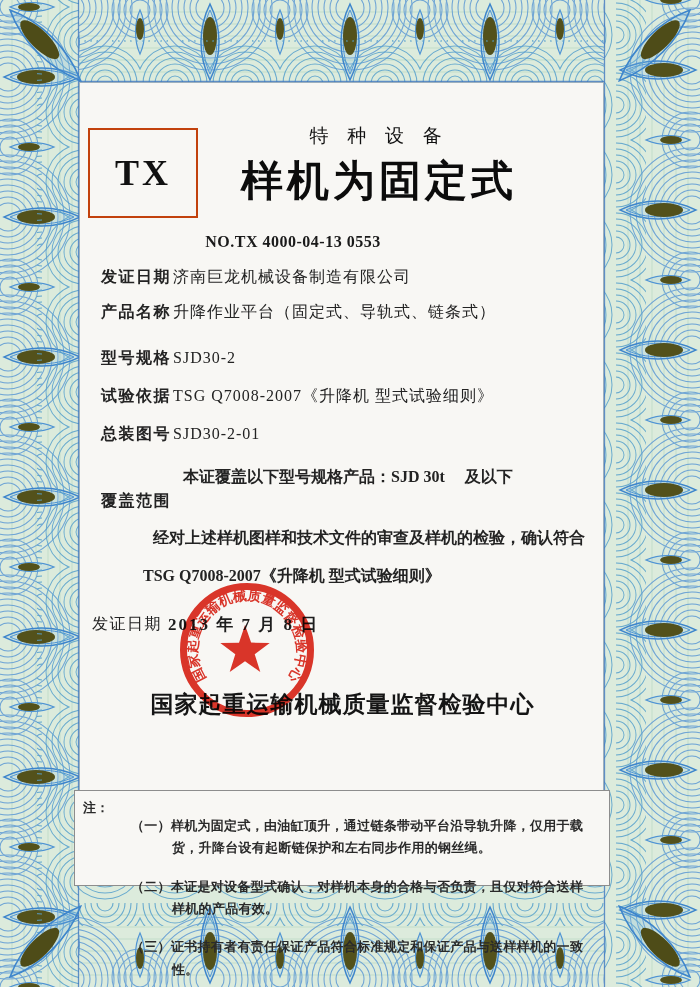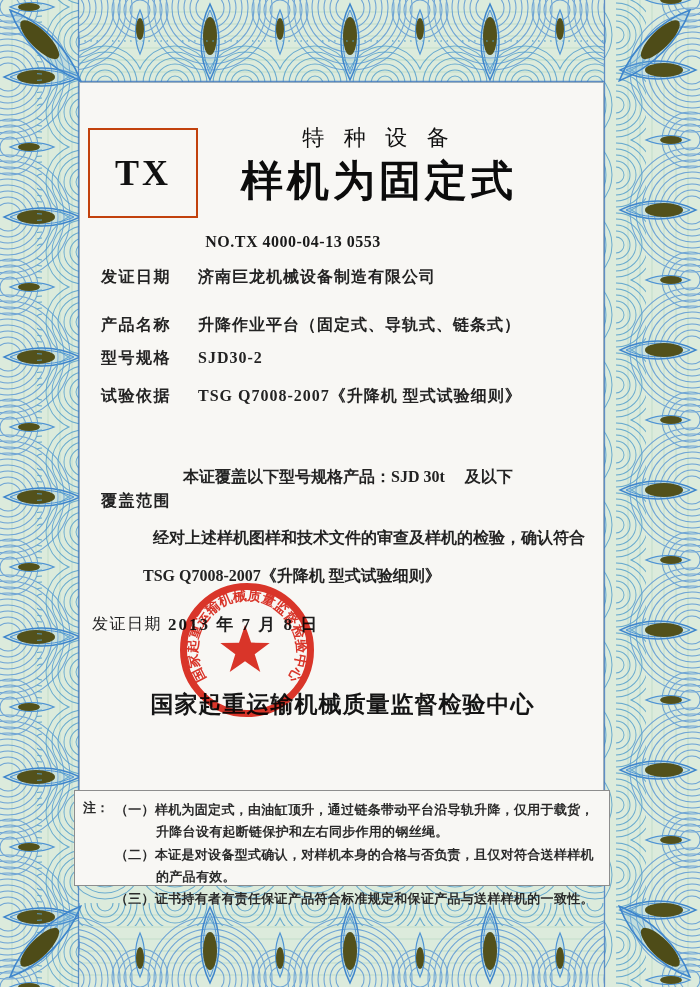--- a/index.html
+++ b/index.html
@@ -6,43 +6,43 @@
   body{width:700px;height:987px;overflow:hidden;background:#eef2ea;
        font-family:"Liberation Serif","DejaVu Serif",serif;}
   .page{position:relative;width:700px;height:987px;}
   .border-svg{position:absolute;left:0;top:0;z-index:0;}
   .content{position:absolute;left:79px;top:82px;width:525px;height:803px;
            background:#f8f7f4;border:1px solid #9db0bd;z-index:1;box-sizing:border-box;}
   .tx-box{position:absolute;left:8px;top:45px;width:106px;height:86px;
           border:2px solid #c2410c;display:flex;align-items:center;justify-content:center;}
   .tx-box span{font-size:36px;font-weight:bold;letter-spacing:3px;color:#111;}
   .title-block{position:absolute;left:95px;top:0;width:408px;text-align:center;}
-  .title-small{position:absolute;left:0;top:40px;width:100%;font-size:22px;color:#111;
+  .title-small{position:absolute;left:0;top:40px;width:100%;font-size:19px;color:#111;
                letter-spacing:7px;white-space:nowrap;}
   .title-main{position:absolute;left:0;top:70px;width:100%;font-size:42px;font-weight:bold;
               color:#0c0c0c;letter-spacing:4px;white-space:nowrap;}
   .cert-no{position:absolute;left:0;top:150px;width:426px;text-align:center;
            font-size:16px;font-weight:bold;color:#1a1a1a;letter-spacing:0.5px;}
   .row{position:absolute;left:21px;font-size:16px;color:#232323;white-space:nowrap;}
   .row .lbl{letter-spacing:1.5px;font-weight:600;}
-  .row .val{margin-left:27px;letter-spacing:1px;font-weight:700;}
+  .row .val{margin-left:2px;letter-spacing:1px;font-weight:400;}
   .cov{position:absolute;font-size:16px;color:#232323;white-space:nowrap;font-weight:600;margin-top:12px;}
   .issue-lbl{position:absolute;left:12px;top:531px;font-size:16px;letter-spacing:1.5px;
              color:#232323;font-weight:400;}
   .issue-date{position:absolute;left:88px;top:530px;font-size:17px;letter-spacing:2px;
               color:#1d1d1d;font-weight:600;}
   .authority{position:absolute;left:0;top:606px;width:525px;text-align:center;
              font-size:23px;font-weight:bold;color:#151515;letter-spacing:1px;}
   .seal{position:absolute;left:72px;top:472px;z-index:3;mix-blend-mode:multiply;opacity:0.92;}
   .notes{position:absolute;left:-6px;top:707px;width:536px;height:96px;
          border:1px solid #8d8d8d;background:#f8f7f4;box-sizing:border-box;
          display:flex;padding:8px 6px 4px 8px;font-size:13px;color:#2a2a2a;}
   .notes .nlbl{flex:0 0 32px;font-weight:600;}
   .notes .nbody{flex:1;line-height:1.72;letter-spacing:0.3px;}
-  .notes p{margin:0;padding-left:41px;text-indent:-41px;font-weight:600;}
+  .notes p{margin:16px;padding-left:41px;text-indent:-41px;font-weight:600;}
 </style>
 </head>
 <body>
 
 <div class="page">
 
   <svg class="border-svg" width="700" height="987" viewBox="0 0 700 987">
     <defs>
       <pattern id="gp" width="140" height="110" patternUnits="userSpaceOnUse">
         <rect width="140" height="110" fill="#dcebdc"></rect>
@@ -133,28 +133,31 @@
     <div class="title-block">
       <div class="title-small">特 种 设 备</div>
       <div class="title-main">样机为固定式</div>
     </div>
 
     <div class="cert-no">NO.TX 4000-04-13 0553</div>
 
     <div class="row" style="top:184px">
       <span class="lbl">发证日期</span><span class="val">济南巨龙机械设备制造有限公司</span>
     </div>
-    <div class="row" style="top:232px">
+    <div class="row" style="top:219px">
       <span class="lbl">产品名称</span><span class="val">升降作业平台（固定式、导轨式、链条式）</span>
     </div>
     <div class="row" style="top:265px">
       <span class="lbl">型号规格</span><span class="val">SJD30-2</span>
     </div>
     <div class="row" style="top:303px">
       <span class="lbl">试验依据</span><span class="val">TSG Q7008-2007《升降机 型式试验细则》</span>
+    </div>
+    <div class="row" style="top:341px">
+      <span class="lbl">总装图号</span><span class="val">SJD30-2-01</span>
     </div>
 
     <div class="cov" style="left:21px;top:396px;letter-spacing:1.5px">覆盖范围</div>
     <div class="cov" style="left:103px;top:372px">本证覆盖以下型号规格产品：SJD 30t　 及以下</div>
     <div class="cov" style="left:73px;top:433px">经对上述样机图样和技术文件的审查及样机的检验，确认符合</div>
     <div class="cov" style="left:63px;top:471px">TSG Q7008-2007《升降机 型式试验细则》</div>
 
     <div class="issue-lbl">发证日期</div>
     <div class="issue-date">2013 年 7 月 8 日</div>
 

